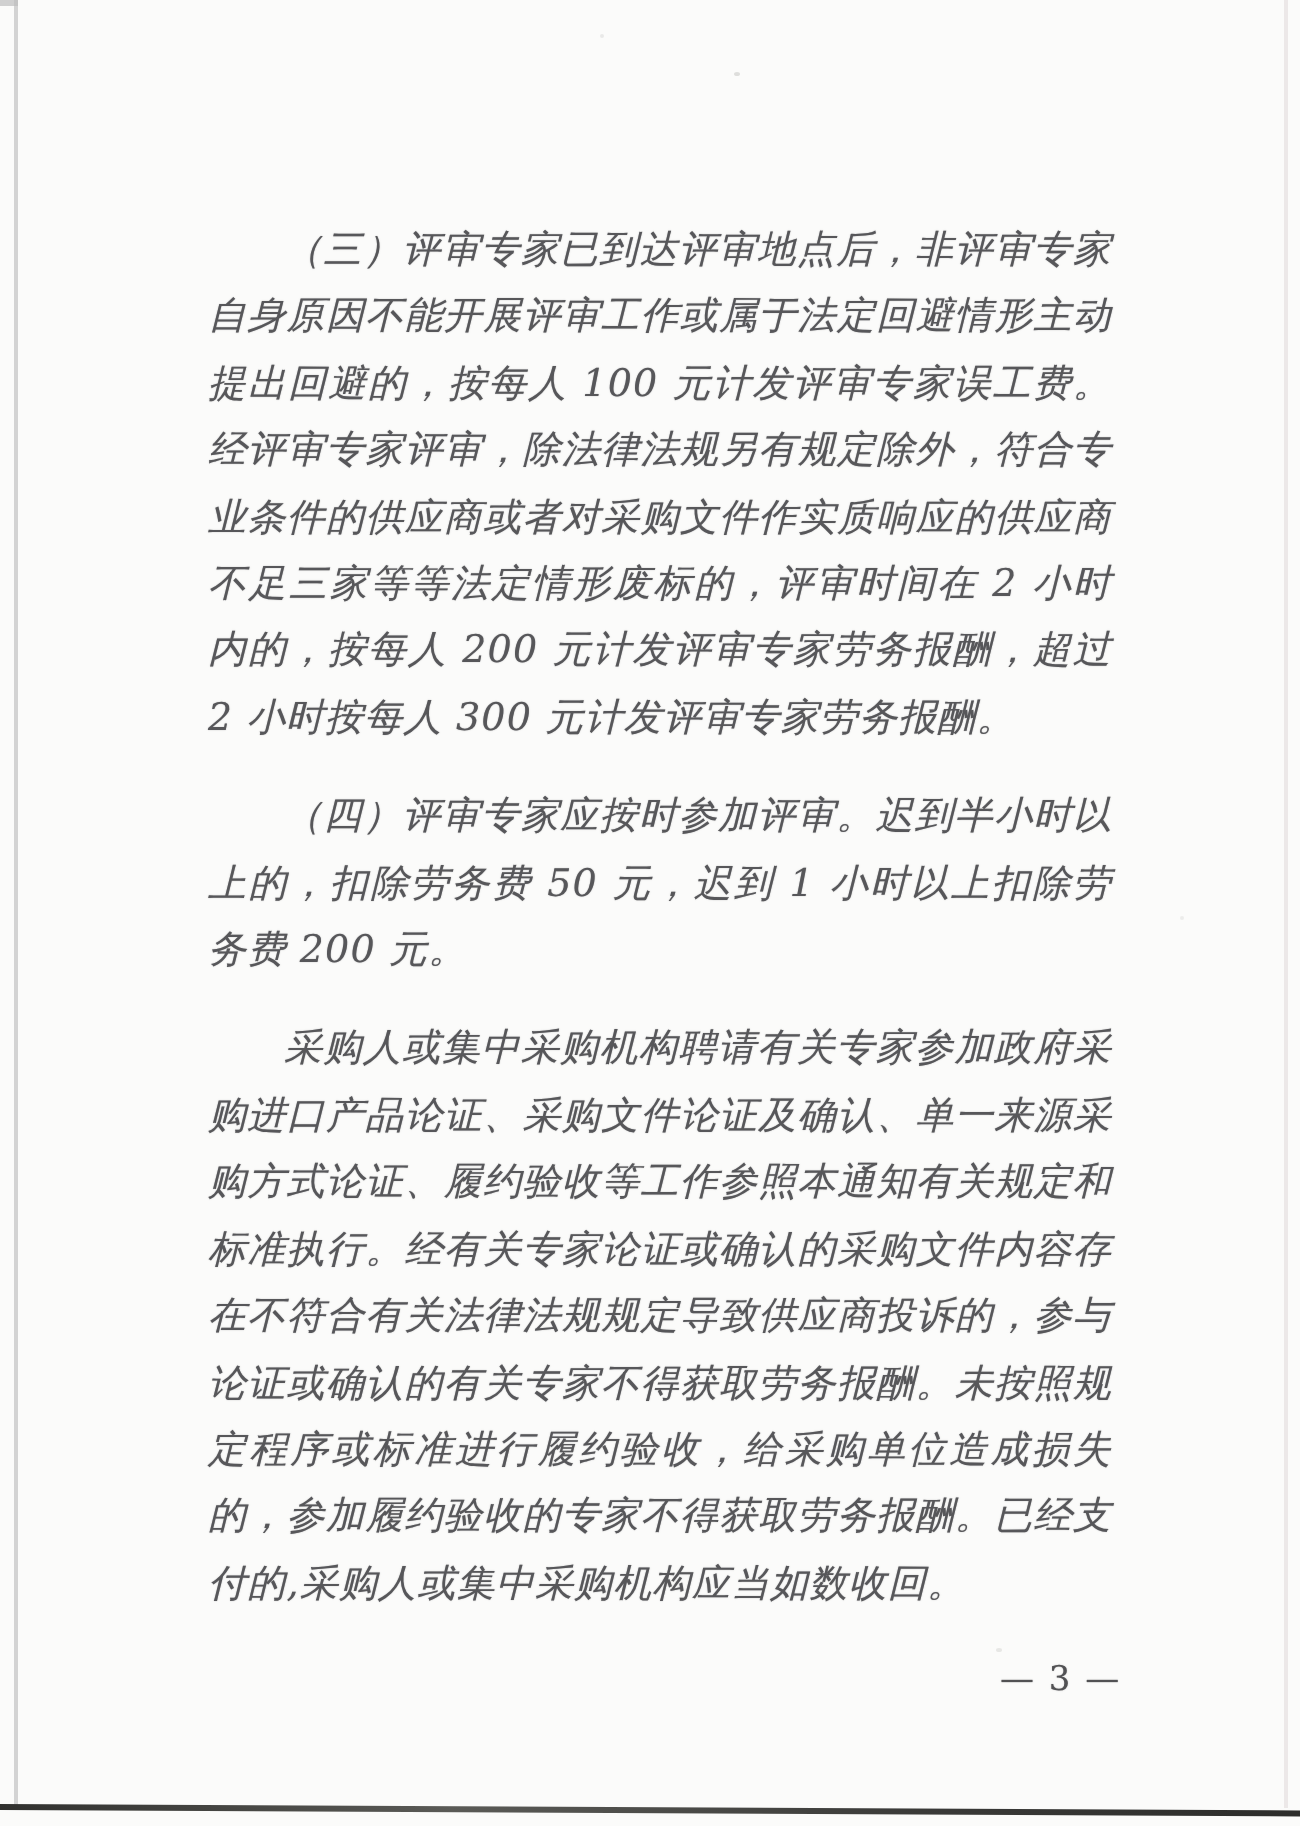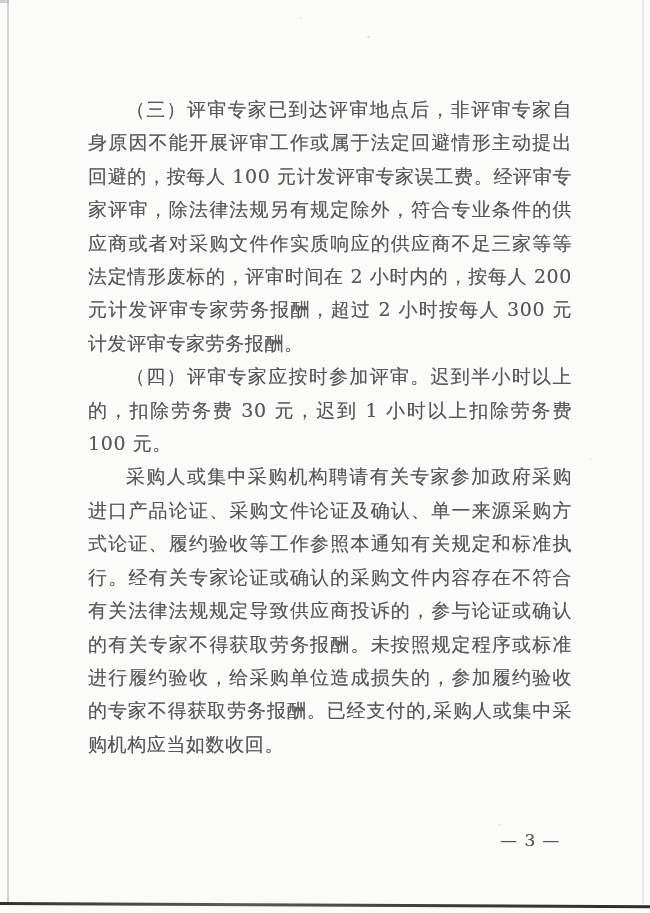--- a/index.html
+++ b/index.html
@@ -69,23 +69,24 @@
     top: 93px;
     width: 484px;
     color: #57575a;
     font-size: 19px;
     line-height: 33.4px;
     letter-spacing: 0.6px;
     text-align: justify;
     text-shadow: 0 0 0.6px rgba(90, 90, 92, 0.55);
   }
   .text-block p {
-    margin: 0;
+    margin: 16px;
     padding: 0;
     text-indent: 2em;
+    font-style: italic;
   }
   .page-number {
     position: absolute;
     top: 830px;
     left: 500px;
     width: 75px;
     color: #525254;
     font-size: 17px;
     letter-spacing: 1px;
     white-space: nowrap;
@@ -100,21 +101,21 @@
   <div class="edge-left"></div>
   <div class="edge-right"></div>
   <div class="corner-mark"></div>
   <div class="speck s1"></div>
   <div class="speck s2"></div>
   <div class="speck s3"></div>
   <div class="speck s4"></div>
 
   <div class="text-block">
     <p>（三）评审专家已到达评审地点后，非评审专家自身原因不能开展评审工作或属于法定回避情形主动提出回避的，按每人 100 元计发评审专家误工费。经评审专家评审，除法律法规另有规定除外，符合专业条件的供应商或者对采购文件作实质响应的供应商不足三家等等法定情形废标的，评审时间在 2 小时内的，按每人 200 元计发评审专家劳务报酬，超过 2 小时按每人 300 元计发评审专家劳务报酬。</p>
-    <p>（四）评审专家应按时参加评审。迟到半小时以上的，扣除劳务费 30 元，迟到 1 小时以上扣除劳务费 100 元。</p>
+    <p>（四）评审专家应按时参加评审。迟到半小时以上的，扣除劳务费 50 元，迟到 1 小时以上扣除劳务费 200 元。</p>
     <p>采购人或集中采购机构聘请有关专家参加政府采购进口产品论证、采购文件论证及确认、单一来源采购方式论证、履约验收等工作参照本通知有关规定和标准执行。经有关专家论证或确认的采购文件内容存在不符合有关法律法规规定导致供应商投诉的，参与论证或确认的有关专家不得获取劳务报酬。未按照规定程序或标准进行履约验收，给采购单位造成损失的，参加履约验收的专家不得获取劳务报酬。已经支付的,采购人或集中采购机构应当如数收回。</p>
 
   </div>
 
   <div class="page-number">— 3 —</div>
 
   <div class="edge-bottom"></div>
 
 </div>
 

